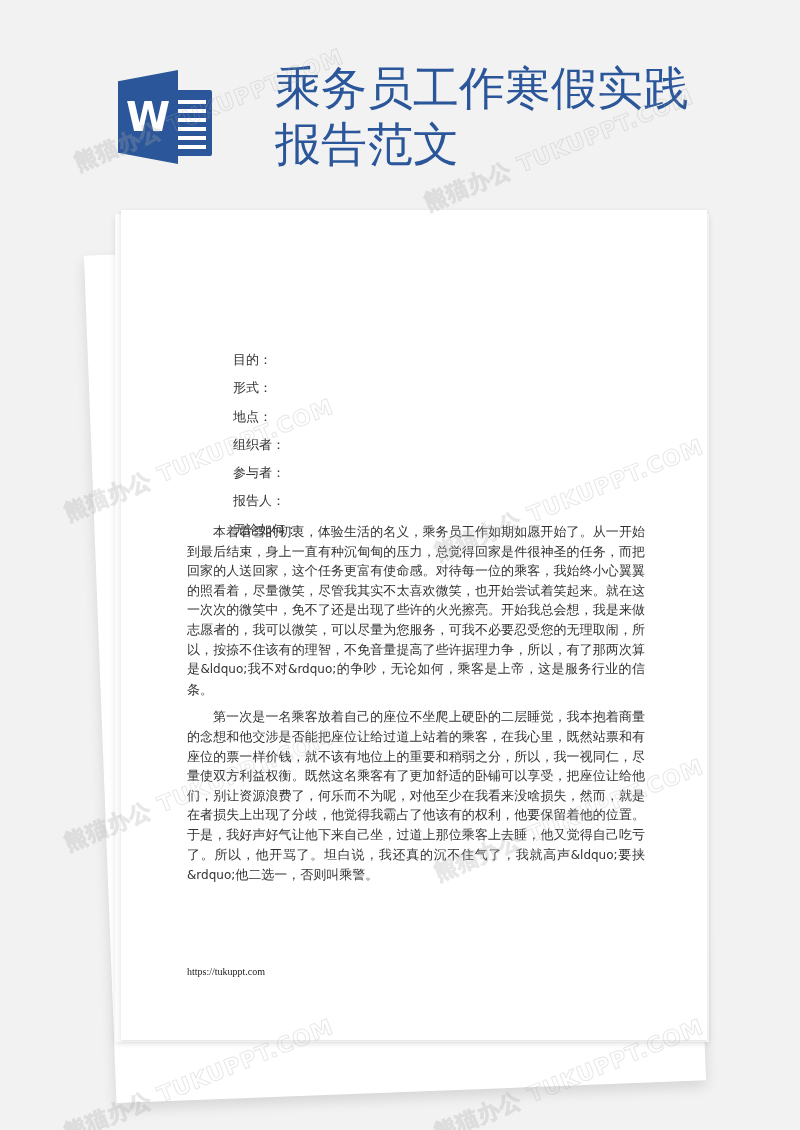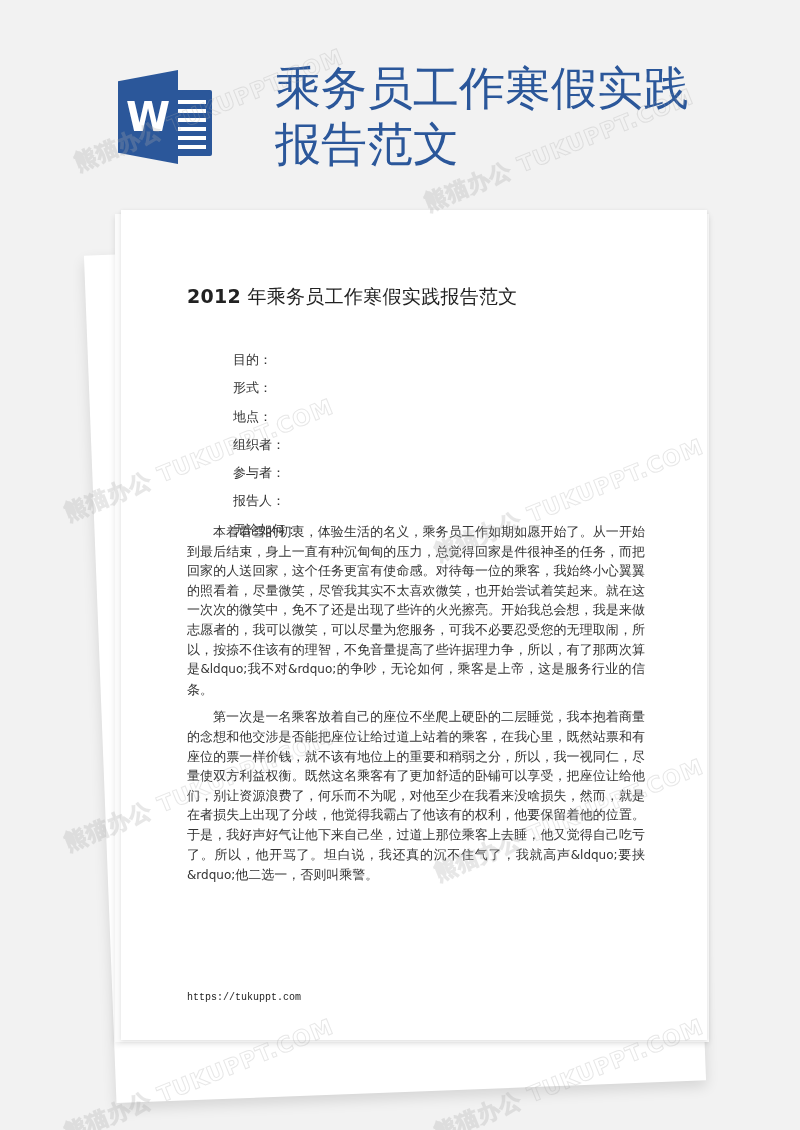--- a/index.html
+++ b/index.html
@@ -132,22 +132,22 @@
       margin: 0 0 8px 0;
       text-indent: 2em;
     }
     .body-text b {
       font-family: "DejaVu Sans", "Liberation Sans", sans-serif;
       font-weight: bold;
     }
 
     .source-link {
       position: absolute;
-      left: 66px; top: 782px;
-      font-family: Liberation Mono, monospace;
+      left: 66px; top: 756px;
+      font-family: Liberation Serif, serif;
       font-size: 10px;
       color: #222;
       text-decoration: none;
     }
 
     
     .watermark {
       position: absolute;
       font-family: "DejaVu Sans", "Liberation Sans", sans-serif;
       font-size: 22px;
@@ -177,21 +177,20 @@
     <div class="cover"></div>
     <div class="w-letter">W</div>
   </div>
   <h1 class="header-title">乘务员工作寒假实践报告范文</h1>
 </div>
 
 <div class="paper-back"></div>
 <div class="paper-mid"></div>
 
 <div class="paper">
-  <h2 class="doc-title"><span class="num">2012</span><span> 年乘务员工作寒假实践报告范文</span></h2>
 
   <ul class="fields">
     <li>目的：</li>
     <li>形式：</li>
     <li>地点：</li>
     <li>组织者：</li>
     <li>参与者：</li>
     <li>报告人：</li>
     <li>无论如何：</li>
   </ul>

